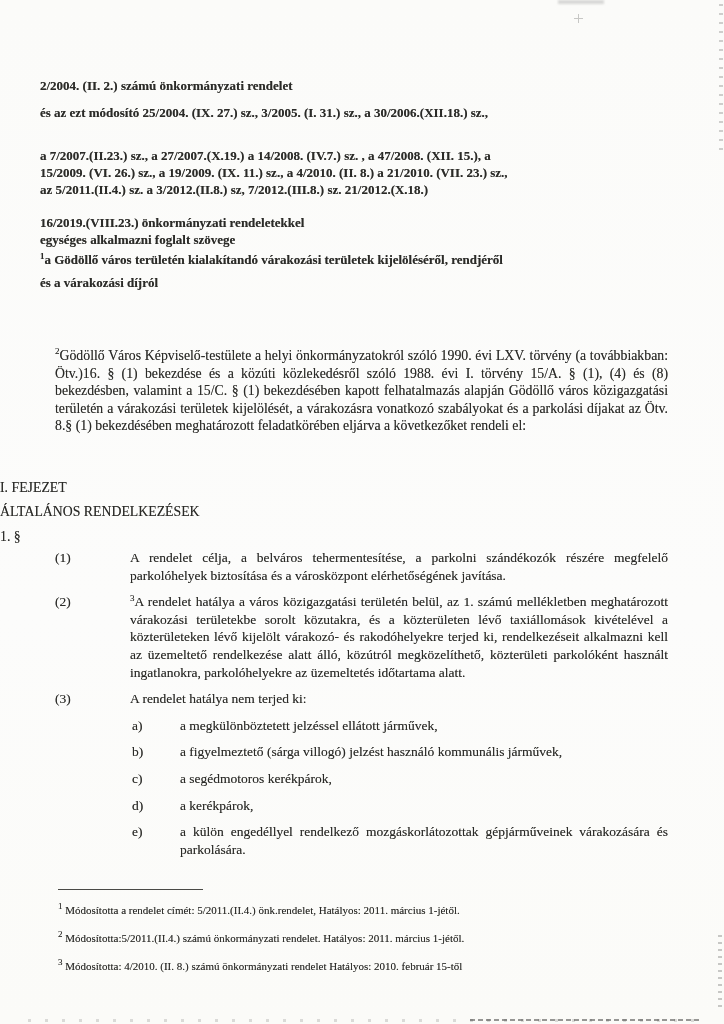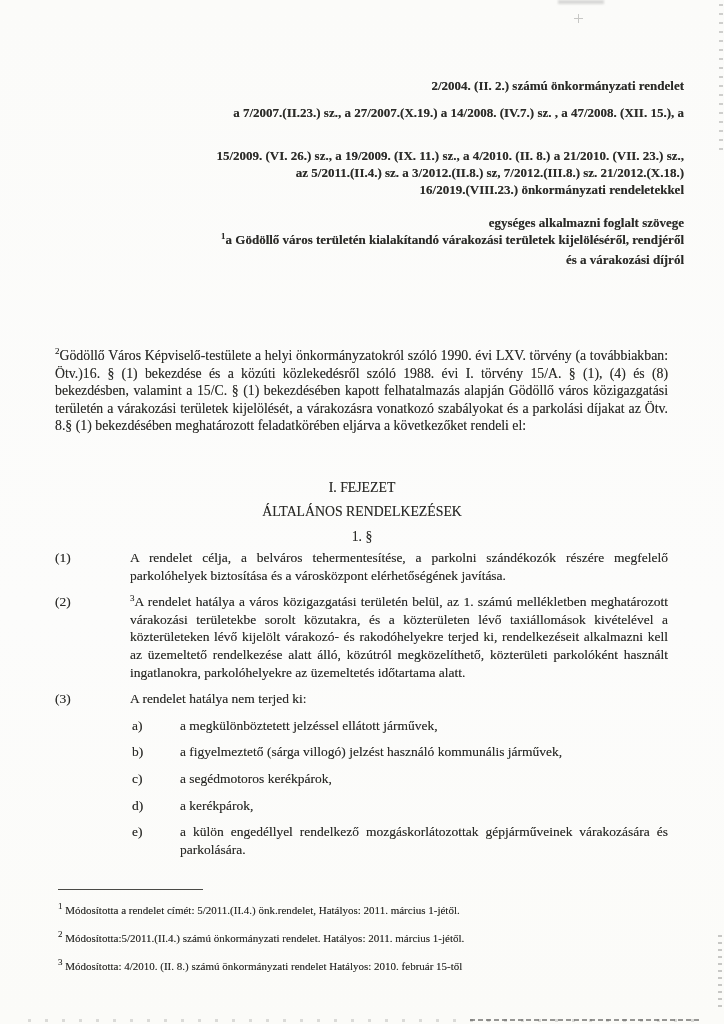--- a/index.html
+++ b/index.html
@@ -11,37 +11,37 @@
     font-family:"Liberation Serif","DejaVu Serif",serif;
     color:#2b2b28;
     overflow:hidden;
     text-shadow:0 0 0.5px rgba(43,43,40,.5);
   }
   sup{font-size:9px;line-height:0;}
 
   
   .header{
     position:absolute;top:77px;left:40px;right:40px;
-    text-align:right;font-weight:700;font-size:13px;line-height:17px;
+    text-align:left;font-weight:700;font-size:13px;line-height:17px;
   }
   .hline:nth-child(2){margin-top:10px}
   .hline:nth-child(3){margin-top:26px}
   .hline:nth-child(6){margin-top:16px}
   .hline:nth-child(8){margin-top:3px}
   .hline:nth-child(9){margin-top:6px}
   .hline:nth-child(10){margin-top:13px}
 
   
   .intro{
     position:absolute;top:347px;left:55px;right:56px;margin:0;
     font-size:13.8px;line-height:17.6px;text-align:justify;
   }
 
   
-  .chapter{position:absolute;top:479px;left:0;right:0;text-align:center;font-size:13.8px;line-height:17px}
+  .chapter{position:absolute;top:479px;left:0;right:0;font-size:13.8px;line-height:17px}
   .ch2{margin-top:7px}
   .ch3{margin-top:8px}
 
   
   .paras{position:absolute;top:549px;left:55px;right:56px;font-size:13.5px;line-height:17.6px}
   .para-row{display:flex}
   .para-row + .para-row{margin-top:9px}
   .pnum{width:75px;flex:none}
   .ptext{flex:1;text-align:justify}
   .list-row{display:flex;margin:9px 0 0 77px}
@@ -72,20 +72,21 @@
 
 <div class="page">
 
   <div class="noise-top"></div>
   <div class="plus-mark"></div>
   <div class="noise-right-top"></div>
   <div class="noise-right-bottom"></div>
 
   <div class="header">
       <div class="hline">2/2004. (II. 2.) számú önkormányzati rendelet</div>
+      <div class="hline">és az ezt módosító 25/2004. (IX. 27.) sz., 3/2005. (I. 31.) sz., a 30/2006.(XII.18.) sz.,</div>
       <div class="hline">a 7/2007.(II.23.) sz., a 27/2007.(X.19.) a 14/2008. (IV.7.) sz. , a 47/2008. (XII. 15.), a</div>
       <div class="hline">15/2009. (VI. 26.) sz., a 19/2009. (IX. 11.) sz., a 4/2010. (II. 8.) a 21/2010. (VII. 23.) sz.,</div>
       <div class="hline">az 5/2011.(II.4.) sz. a 3/2012.(II.8.) sz, 7/2012.(III.8.) sz. 21/2012.(X.18.)</div>
       <div class="hline">16/2019.(VIII.23.) önkormányzati rendeletekkel</div>
       <div class="hline">egységes alkalmazni foglalt szövege</div>
       <div class="hline"><sup>1</sup>a Gödöllő város területén kialakítandó várakozási területek kijelöléséről, rendjéről</div>
       <div class="hline">és a várakozási díjról</div>
     </div>
 
   <p class="intro"><sup>2</sup><span>Gödöllő Város Képviselő-testülete a helyi önkormányzatokról szóló 1990. évi LXV. törvény (a továbbiakban: Ötv.)16. § (1) bekezdése és a közúti közlekedésről szóló 1988. évi I. törvény 15/A. § (1), (4) és (8) bekezdésben, valamint a 15/C. § (1) bekezdésében kapott felhatalmazás alapján Gödöllő város közigazgatási területén a várakozási területek kijelölését, a várakozásra vonatkozó szabályokat és a parkolási díjakat az Ötv. 8.§ (1) bekezdésében meghatározott feladatkörében eljárva a következőket rendeli el:</span></p>

